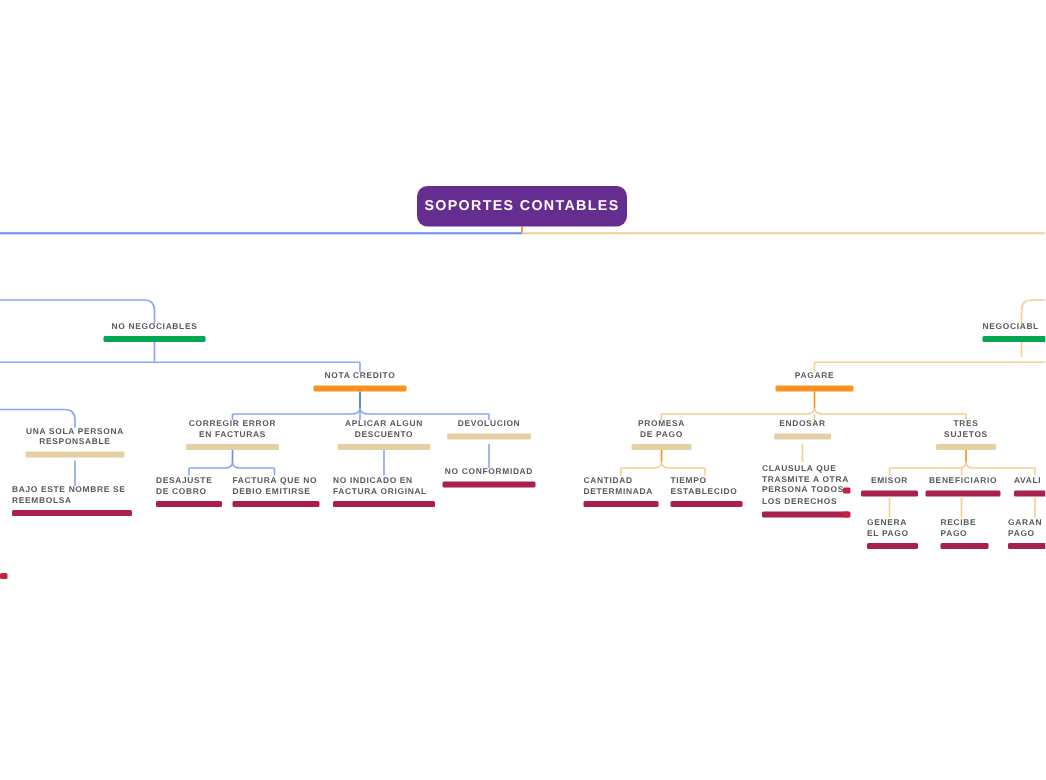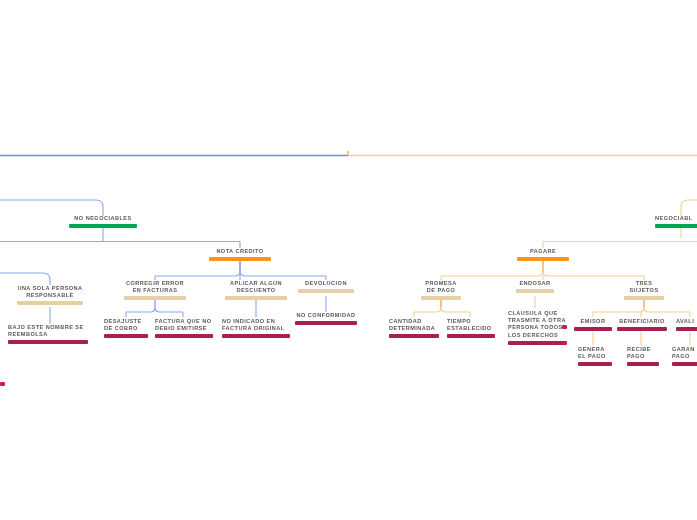--- a/index.html
+++ b/index.html
@@ -161,20 +161,23 @@
       <path d="M593 312 L593 317" stroke="#f5cf94"></path>
       <path d="M641 312 L641 317" stroke="#f5cf94"></path>
       <path d="M690 312 L690 317" stroke="#f5cf94"></path>
 
       <path d="M593 332 L593 345" stroke="#f5cf94"></path>
       <path d="M641 332 L641 345" stroke="#f5cf94"></path>
       <path d="M690 332 L690 345" stroke="#f5cf94"></path>
     </g>
   </svg>
 
+  <div class="root-node">
+    <span class="root-label">SOPORTES CONTABLES</span>
+  </div>
 
   <div class="node" style="left:62px; top:215px; width:82px;">
     <span class="cap">NO NEGOCIABLES</span>
     <span class="bar bar-green" style="width:68px;"></span>
   </div>
 
   <div class="node" style="left:655px; top:215px; width:52px;">
     <span class="cap left">NEGOCIABL</span>
     <span class="bar bar-green leftbar" style="width:52px;"></span>
   </div>

